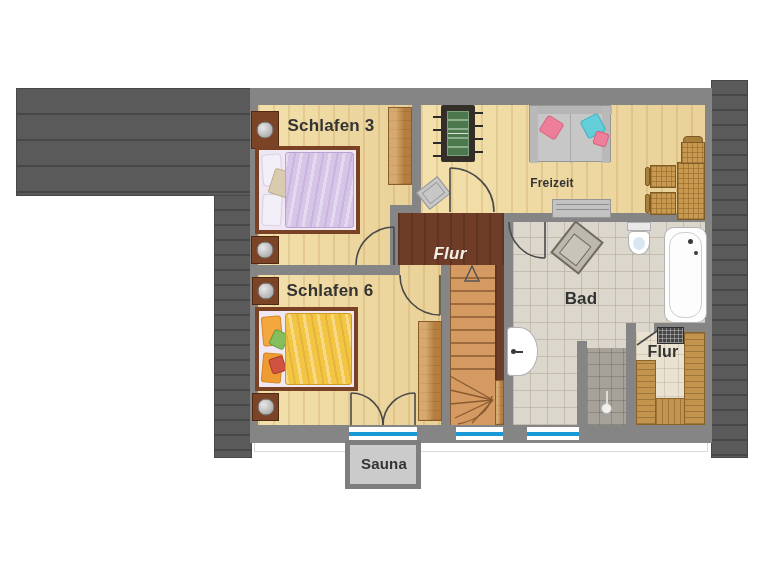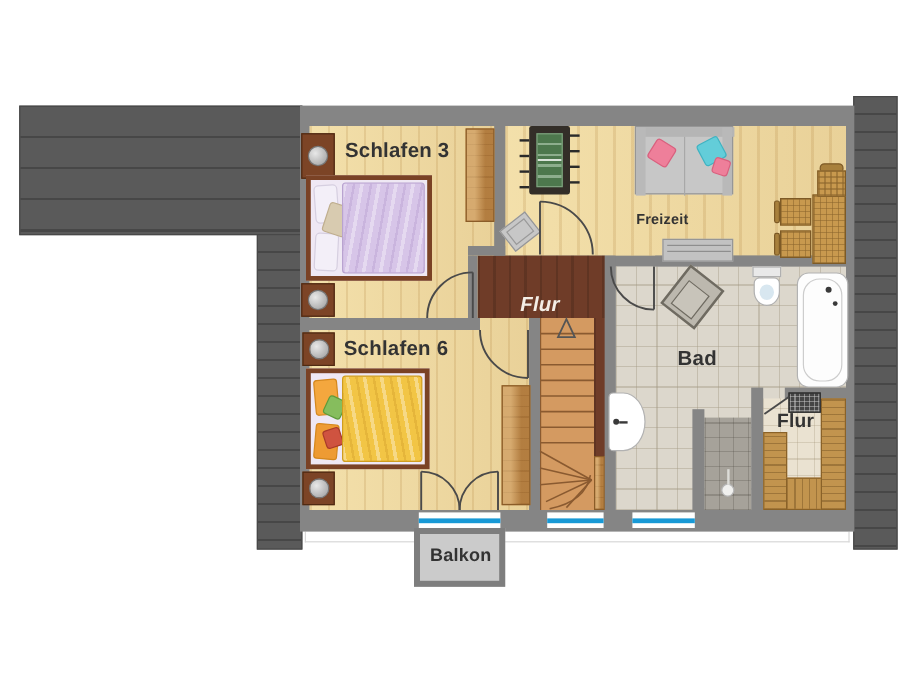--- a/index.html
+++ b/index.html
@@ -242,15 +242,15 @@
     </g>
     <polygon points="465,281 472,266 479,281" fill="none" stroke="#555" stroke-width="1.5"></polygon>
   </svg>
 
   <div class="lbl" style="left:331px;top:126px;font-size:17px;">Schlafen 3</div>
   <div class="lbl" style="left:552px;top:183px;font-size:12px;">Freizeit</div>
   <div class="lbl white" style="left:450px;top:254px;font-size:17px;font-style:italic;">Flur</div>
   <div class="lbl" style="left:330px;top:291px;font-size:17px;">Schlafen 6</div>
   <div class="lbl" style="left:581px;top:299px;font-size:17px;text-align:center;">Bad</div>
   <div class="lbl" style="left:663px;top:352px;font-size:16px;">Flur</div>
-  <div class="lbl" style="left:384px;top:463px;font-size:15px;">Balkon</div>
+  <div class="lbl" style="left:384px;top:463px;font-size:15px;">Sauna</div>
 
 </div>
 
 </body></html>

